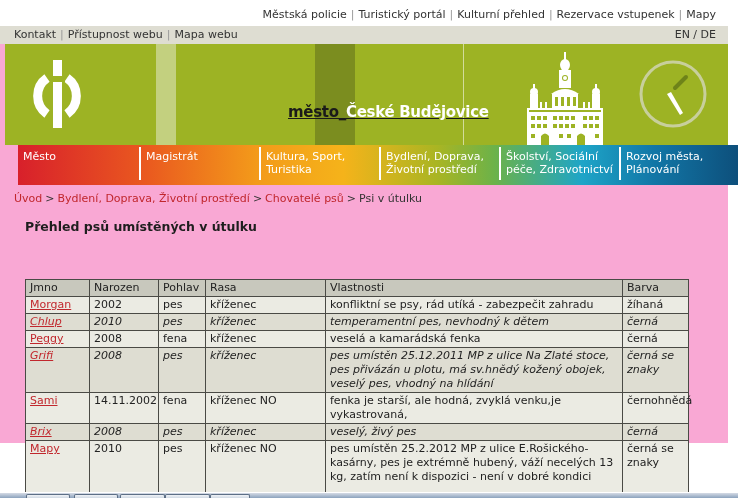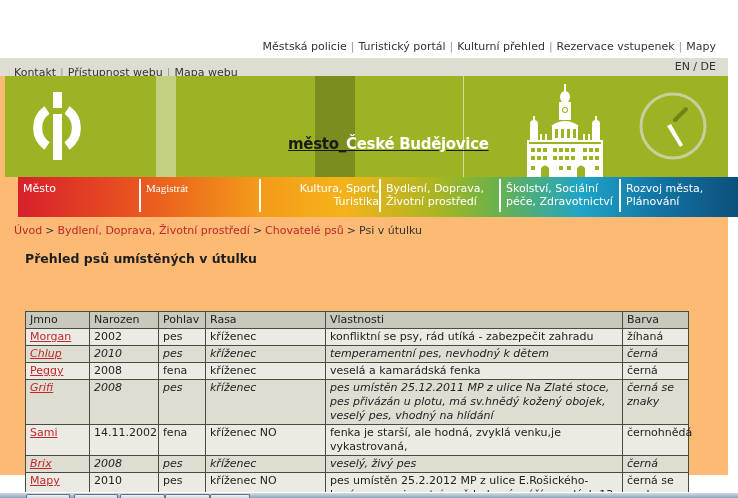--- a/index.html
+++ b/index.html
@@ -1,28 +1,28 @@
 <!DOCTYPE html>
 <html><head>
   <meta charset="utf-8">
   <style>
     * { box-sizing: border-box; margin: 0; padding: 0; }
     html, body { width: 738px; height: 498px; overflow: hidden; background: #ffffff; }
     body { font-family: "DejaVu Sans", sans-serif; font-size: 11px; color: #222; position: relative; }
 
-    .page { position: absolute; left: 0; top: 0; width: 728px; height: 443px; background: #fdba74; margin-top: 32px; }
+    .page { position: absolute; left: 0; top: 0; width: 728px; height: 443px; background: #f9a8d4; }
 
     
     .utility-bar { position: absolute; left: 0; top: 0; width: 728px; height: 26px; background: #ffffff; }
     .utility-links { position: absolute; right: 12px; top: 8px; font-size: 11px; color: #333; white-space: nowrap; }
     .utility-links a, .secondary-links a { color: #333; text-decoration: none; }
     .sep { color: #999; padding: 0 4px; }
 
     .secondary-bar { position: absolute; left: 0; top: 26px; width: 728px; height: 18px; background: #deddd2; }
-    .secondary-links { position: absolute; left: 14px; top: 8px; font-size: 11px; color: #333; white-space: nowrap; }
+    .secondary-links { position: absolute; left: 14px; top: 2px; font-size: 11px; color: #333; white-space: nowrap; }
     .lang-links { position: absolute; right: 12px; top: 2px; font-size: 11px; color: #333; }
     .lang-links a { color: #333; text-decoration: none; }
 
     
     .header { position: absolute; left: 5px; top: 44px; width: 723px; height: 101px; background: #9db324; overflow: hidden; }
     .stripe-light { position: absolute; left: 151px; top: 0; width: 20px; height: 101px; background: #c3d07f; }
     .stripe-dark { position: absolute; left: 310px; top: 0; width: 40px; height: 101px; background: #7b8d1f; }
     .header-divider { position: absolute; left: 458px; top: 0; width: 1px; height: 101px; background: #d2dc9a; }
     .logo { position: absolute; left: 22px; top: 14px; width: 66px; height: 72px; }
     .city-title { position: absolute; left: 283px; top: 59px; font-size: 15px; font-weight: bold; color: #1a1a1a; font-family: "DejaVu Sans", sans-serif; letter-spacing: -0.3px; white-space: nowrap; }
@@ -157,22 +157,22 @@
       <svg width="72" height="72" viewBox="0 0 72 72">
         <circle cx="36" cy="36" r="32" fill="none" stroke="#c8cf9c" stroke-width="3"></circle>
         <line x1="38" y1="30" x2="49" y2="19" stroke="#6e8319" stroke-width="4" stroke-linecap="round"></line>
         <path d="M30 36 L34 34 L46 55 L43 57 Z" fill="#ffffff"></path>
       </svg>
     </div>
   </div>
 
   <div class="navbar">
     <a href="#" class="nav-item" style="left:0; width:121px;"><span>Město</span></a>
-    <a href="#" class="nav-item bordered" style="left:121px; width:120px;font-family:Liberation Serif, serif;"><span>Magistrát</span></a>
-    <a href="#" class="nav-item bordered" style="left:241px; width:120px; white-space:pre-line;text-align:right;"><span>Kultura, Sport,
+    <a href="#" class="nav-item bordered" style="left:121px; width:120px;"><span>Magistrát</span></a>
+    <a href="#" class="nav-item bordered" style="left:241px; width:120px; white-space:pre-line;"><span>Kultura, Sport,
 Turistika</span></a>
     <a href="#" class="nav-item bordered" style="left:361px; width:120px; white-space:pre-line;"><span>Bydlení, Doprava,
 Životní prostředí</span></a>
     <a href="#" class="nav-item bordered" style="left:481px; width:120px; white-space:pre-line;"><span>Školství, Sociální
 péče, Zdravotnictví</span></a>
     <a href="#" class="nav-item bordered" style="left:601px; width:122px; white-space:pre-line;"><span>Rozvoj města,
 Plánování</span></a>
   </div>
 
   <div class="breadcrumb">

